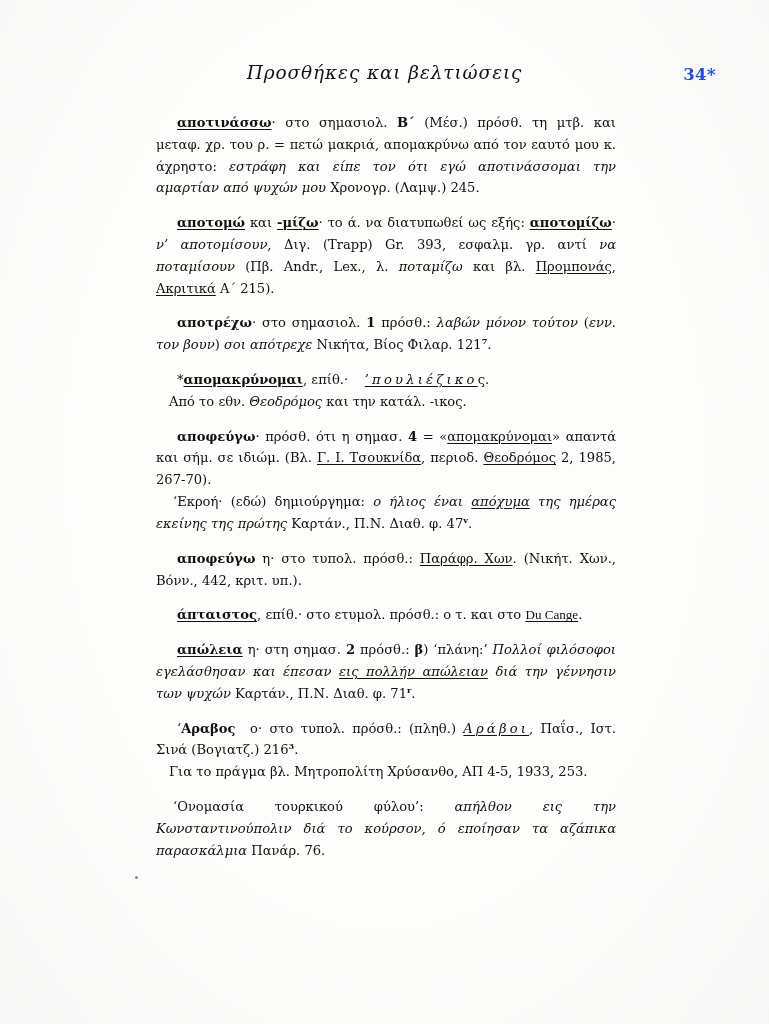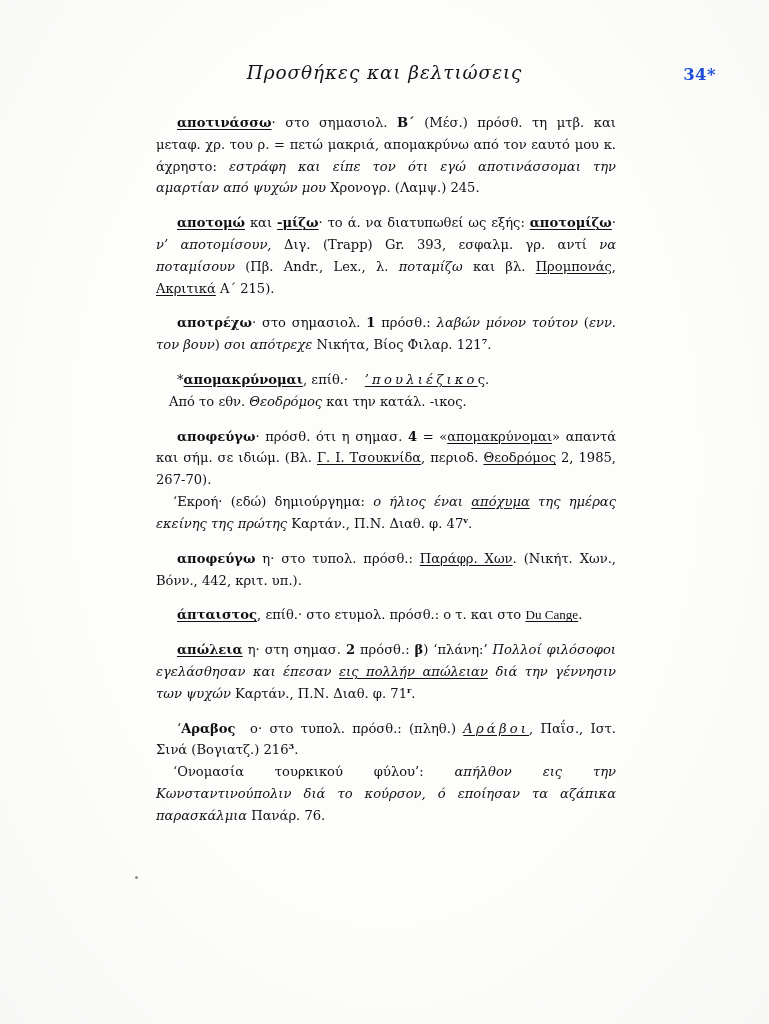--- a/index.html
+++ b/index.html
@@ -151,18 +151,19 @@
       <p class="entry blockstart"><span class="hw">αποτομώ</span> και <span class="hw">-μίζω</span>· το ά. να διατυπωθεί ως εξής: <span class="hw">αποτομίζω</span>· <span class="i">ν’ αποτομίσουν,</span> Διγ. (Trapp) Gr. 393, εσφαλμ. γρ. αντί <span class="i">να ποταμίσουν</span> (Πβ. Andr., Lex., λ. <span class="i">ποταμίζω</span> και βλ. <span class="u">Προμπονάς</span>, <span class="u">Ακριτικά</span> Α΄ 215).</p>
       <p class="entry blockstart"><span class="hw-plain">αποτρέχω</span>· στο σημασιολ. <span class="b">1</span> πρόσθ.: <span class="i">λαβών μόνον τούτον</span> (<span class="i">ενν. τον βουν</span>) <span class="i">σοι απότρεχε</span> Νικήτα, Βίος Φιλαρ. 121<sup>7</sup>.</p>
       <p class="entry blockstart">*<span class="hw">απομακρύνομαι</span>, επίθ.·&nbsp;&nbsp;&nbsp; <span class="sp u">’πουλιέζικο</span>ς.</p>
       <p class="sub">Από το εθν. <span class="i">Θεοδρόμος</span> και την κατάλ. -ικος.</p>
       <p class="entry blockstart"><span class="hw-plain">αποφεύγω</span>· πρόσθ. ότι η σημασ. <span class="b">4</span> = «<span class="u">απομακρύνομαι</span>» απαντά και σήμ. σε ιδιώμ. (Βλ. <span class="u">Γ. Ι. Τσουκνίδα</span>, περιοδ. <span class="u">Θεοδρόμος</span> 2, 1985, 267-70).</p>
       <p class="sub-quote">‘Εκροή· (εδώ) δημιούργημα: <span class="i">ο ήλιος έναι <span class="iu">απόχυμα</span> της ημέρας εκείνης της πρώτης</span> Καρτάν., Π.Ν. Διαθ. φ. 47<sup>v</sup>.</p>
       <p class="entry blockstart"><span class="hw-plain">αποφεύγω</span> η· στο τυπολ. πρόσθ.: <span class="u">Παράφρ. Χων</span>. (Νικήτ. Χων., Βόνν., 442, κριτ. υπ.).</p>
       <p class="entry blockstart"><span class="hw">άπταιστος</span>, επίθ.· στο ετυμολ. πρόσθ.: ο τ. και στο <span class="u lat">Du Cange</span>.</p>
       <p class="entry blockstart"><span class="hw">απώλεια</span> η· στη σημασ. <span class="b">2</span> πρόσθ.: <span class="b">β</span>) ‘πλάνη:’ <span class="i">Πολλοί φιλόσοφοι εγελάσθησαν και έπεσαν <span class="iu">εις πολλήν απώλειαν</span> διά την γέννησιν των ψυχών</span> Καρτάν., Π.Ν. Διαθ. φ. 71<sup>r</sup>.</p>
       <p class="entry blockstart">‘<span class="hw-plain">Αραβος</span>&nbsp; ο· στο τυπολ. πρόσθ.: (πληθ.) <span class="sp iu">Αράβοι</span>, Παΐσ., Ιστ. Σινά (Βογιατζ.) 216<sup>3</sup>.</p>
+      <p class="sub">Για το πράγμα βλ. Μητροπολίτη Χρύσανθο, ΑΠ 4-5, 1933, 253.</p>
       <p class="sub-quote">‘Ονομασία τουρκικού φύλου’: <span class="i">απήλθον εις την Κωνσταντινούπολιν διά το κούρσον, ό εποίησαν τα αζάπικα παρασκάλμια </span> Πανάρ. 76.</p>
     </div>
 
   <div class="speck"></div>
 
 </div>
 
 </body></html>

